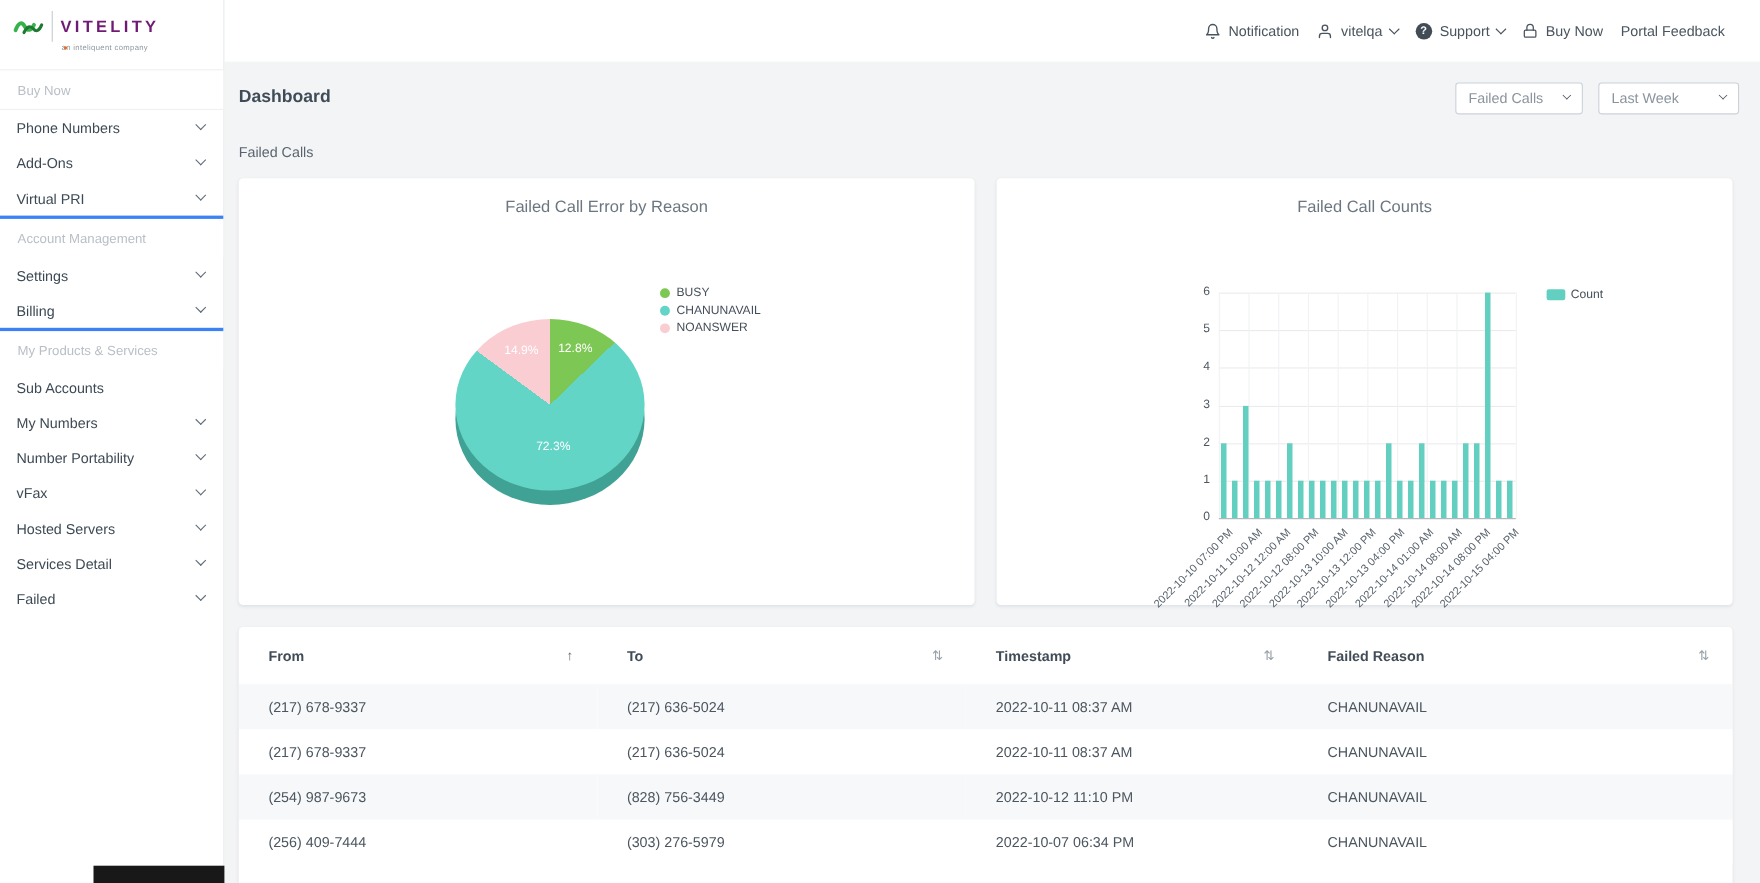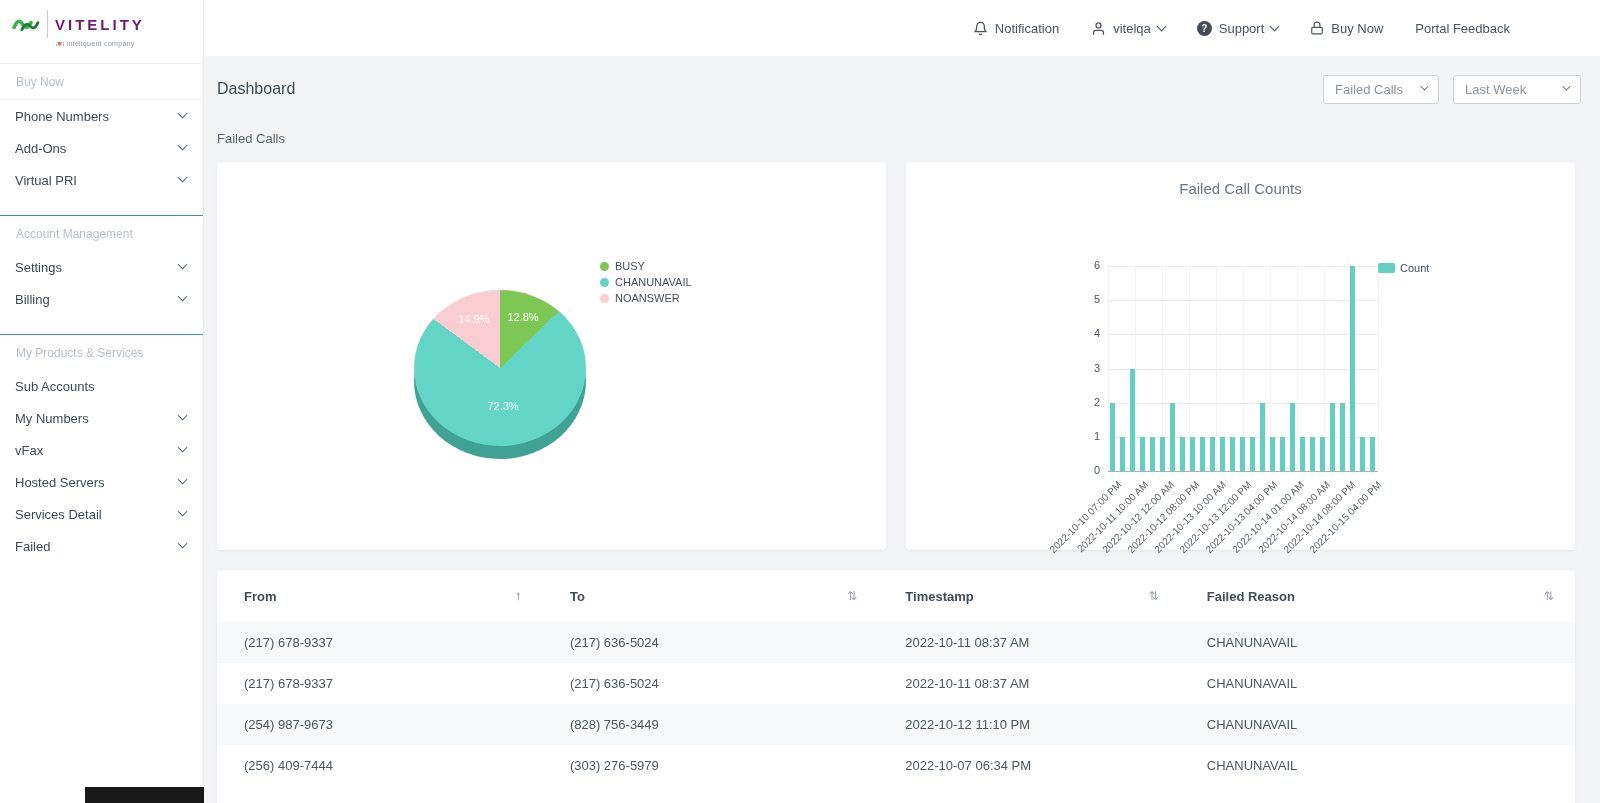--- a/index.html
+++ b/index.html
@@ -10,38 +10,38 @@
   .sidebar{width:204px;min-width:204px;background:#fff;border-right:1px solid #e7eaec;position:relative;z-index:5}
   .logo-block{height:64px;padding:10px 12px 8px;border-bottom:1px solid #eef0f2;position:relative;cursor:pointer}
   .logo-row{display:flex;align-items:center;gap:7px}
   .logo-mark{width:28px;height:22px;flex-shrink:0}
   .logo-sep{width:1px;height:28px;background:#c5cbd0}
   .logo-name{font-size:15px;font-weight:700;letter-spacing:3px;color:#701a75}
   .logo-tagline{font-size:7px;color:#8f979e;margin:2px 0 0 44px;letter-spacing:.3px}
   .logo-dot{position:absolute;left:58px;top:42px;width:3px;height:3px;border-radius:50%;background:#f26722}
   .side-heading{font-size:12px;color:#b9bfc6;padding:11px 16px 10px;background:#fff}
   .side-heading.first{border-bottom:1px solid #eef0f2}
-  .side-heading.sep{border-top:1px solid #3b82f6;margin-top:19px}
+  .side-heading.sep{border-top:3px solid #3b82f6;margin-top:0}
   .side-item{height:32px;display:flex;align-items:center;justify-content:space-between;padding:0 17px 0 15px;font-size:13px;color:#3d4a55;cursor:pointer}
   .chev{display:inline-block;width:8px;height:8px;position:relative}
   .chev::before{content:"";position:absolute;left:1px;top:0;width:6px;height:6px;border-right:1.4px solid currentColor;border-bottom:1.4px solid currentColor;transform:rotate(45deg)}
   .side-item .chev{color:#606b75;margin-top:-4px}
   .dark-strip{position:absolute;left:85px;bottom:0;width:119px;height:16px;background:#181818}
 
   
   .main-col{flex:1;display:flex;flex-direction:column;min-width:0}
-  .topbar{height:56px;background:#fff;display:flex;align-items:center;justify-content:flex-end;gap:32px;padding-right:90px;flex-shrink:0}
+  .topbar{height:56px;background:#fff;display:flex;align-items:center;justify-content:flex-end;gap:16px;padding-right:32px;flex-shrink:0}
   .topbar-item{display:flex;align-items:center;gap:7px;font-size:13px;color:#49545e;cursor:pointer;white-space:nowrap}
   .topbar-item .chev{color:#49545e;margin-top:-3px;margin-left:-1px}
   .qmark{width:15px;height:15px;border-radius:50%;background:#414c57;color:#fff;font-size:10px;font-weight:700;display:flex;align-items:center;justify-content:center}
 
   
   .content{flex:1;background:#f2f4f6;padding:0 25px 0 13px;overflow:hidden;position:relative}
   .dash-row{margin-top:18px;display:flex;align-items:center;justify-content:space-between;height:30px}
-  .page-title{font-size:16px;font-weight:400;color:#3f4c57}
+  .page-title{font-size:16px;font-weight:700;color:#3f4c57}
   .filters{display:flex;gap:14px}
   .select{height:29px;background:#fff;border:1px solid #ccd2d8;border-radius:3px;display:flex;align-items:center;justify-content:space-between;padding:0 10px 0 11px;font-size:13px;color:#8b949c;cursor:pointer}
   .select .chev{color:#4a545e;transform:scale(.8);margin-top:-4px}
   .select.report{width:116px}
   .select.range{width:128px;margin-right:-6px}
   .section-label{margin-top:27px;font-size:13px;color:#5a646e}
   .cards-row{margin-top:16px;display:flex;gap:20px}
   .card{background:#fff;border-radius:4px;box-shadow:0 1px 3px rgba(20,30,40,.07)}
   .chart-card{width:669px;height:388px;position:relative}
   .card-title{text-align:center;margin-top:18px;font-size:15px;color:#6b7681}
@@ -57,21 +57,21 @@
 
   
   .plot{position:absolute;left:202px;top:104px;width:270px;height:205px}
   .gridline{position:absolute;left:0;width:100%;height:1px;background:#ebebec}
   .gridline.axis{background:#aab0b5}
   .ytick{position:absolute;left:-40px;width:32px;text-align:right;font-size:11px;color:#4d575f}
   .vline{position:absolute;top:0;width:1px;height:100%;background:#f1f2f3}
   .bar{position:absolute;bottom:0;width:5px;background:#63cfc0}
   .xtick-anchor{position:absolute;top:211px;width:0;height:0}
   .xtick{position:absolute;right:0;top:2px;white-space:nowrap;font-size:10px;color:#57616b;transform:rotate(-45deg);transform-origin:100% 0}
-  .bar-legend{position:absolute;left:472px;top:100px;display:flex;align-items:center;gap:5px;cursor:pointer}
+  .bar-legend{position:absolute;left:500px;top:100px;display:flex;align-items:center;gap:5px;cursor:pointer}
   .bar-swatch{width:17px;height:10px;border-radius:2px;background:#63cfc0}
   .bar-legend .lab{font-size:11px;color:#46505a}
 
   
   .table-card{margin-top:20px;width:1358px;min-height:420px}
   table{width:100%;border-collapse:collapse;table-layout:fixed}
   th{font-size:13px;font-weight:700;color:#414c57;text-align:left;height:52px;vertical-align:middle;cursor:pointer}
   .th-wrap{display:flex;align-items:center;justify-content:space-between;padding:0 22px 0 27px}
   th:nth-child(1){width:24%}th:nth-child(2){width:24.7%}th:nth-child(3){width:22.2%}th:nth-child(4){width:29.1%}
   .sort{font-size:12px;color:#99a1a9;font-weight:400;letter-spacing:-1px}
@@ -123,20 +123,24 @@
         </div>
         <div class="side-heading sep">My Products &amp; Services</div>
         <div class="side-item">
           <span>Sub Accounts</span>
         </div>
         <div class="side-item">
           <span>My Numbers</span>
           <span class="chev"></span>
         </div>
         <div class="side-item">
+          <span>Number Portability</span>
+          <span class="chev"></span>
+        </div>
+        <div class="side-item">
           <span>vFax</span>
           <span class="chev"></span>
         </div>
         <div class="side-item">
           <span>Hosted Servers</span>
           <span class="chev"></span>
         </div>
         <div class="side-item">
           <span>Services Detail</span>
           <span class="chev"></span>
@@ -198,20 +202,21 @@
             <span class="chev"></span>
           </div>
         </div>
       </div>
 
       <div class="section-label">Failed Calls</div>
 
       <div class="cards-row">
 
         <div class="card chart-card">
+          <div class="card-title">Failed Call Error by Reason</div>
           <div class="pie-rim"></div>
           <div class="pie" id="pie" style="background: conic-gradient(rgb(125, 200, 85) 0deg, rgb(125, 200, 85) 46.08deg, rgb(99, 213, 198) 46.08deg, rgb(99, 213, 198) 306.36deg, rgb(249, 205, 210) 306.36deg, rgb(249, 205, 210) 360deg);">
               <span class="pie-label" style="left: 109px; top: 27px;">12.8%</span>
               <span class="pie-label" style="left: 89px; top: 116px;">72.3%</span>
               <span class="pie-label" style="left: 60px; top: 29px;">14.9%</span>
             </div>
           <div class="pie-legend" id="pie-legend">
               <div class="legend-row">
                 <span class="legend-dot" style="background: rgb(125, 200, 85);"></span>
                 <span class="legend-label">BUSY</span>

